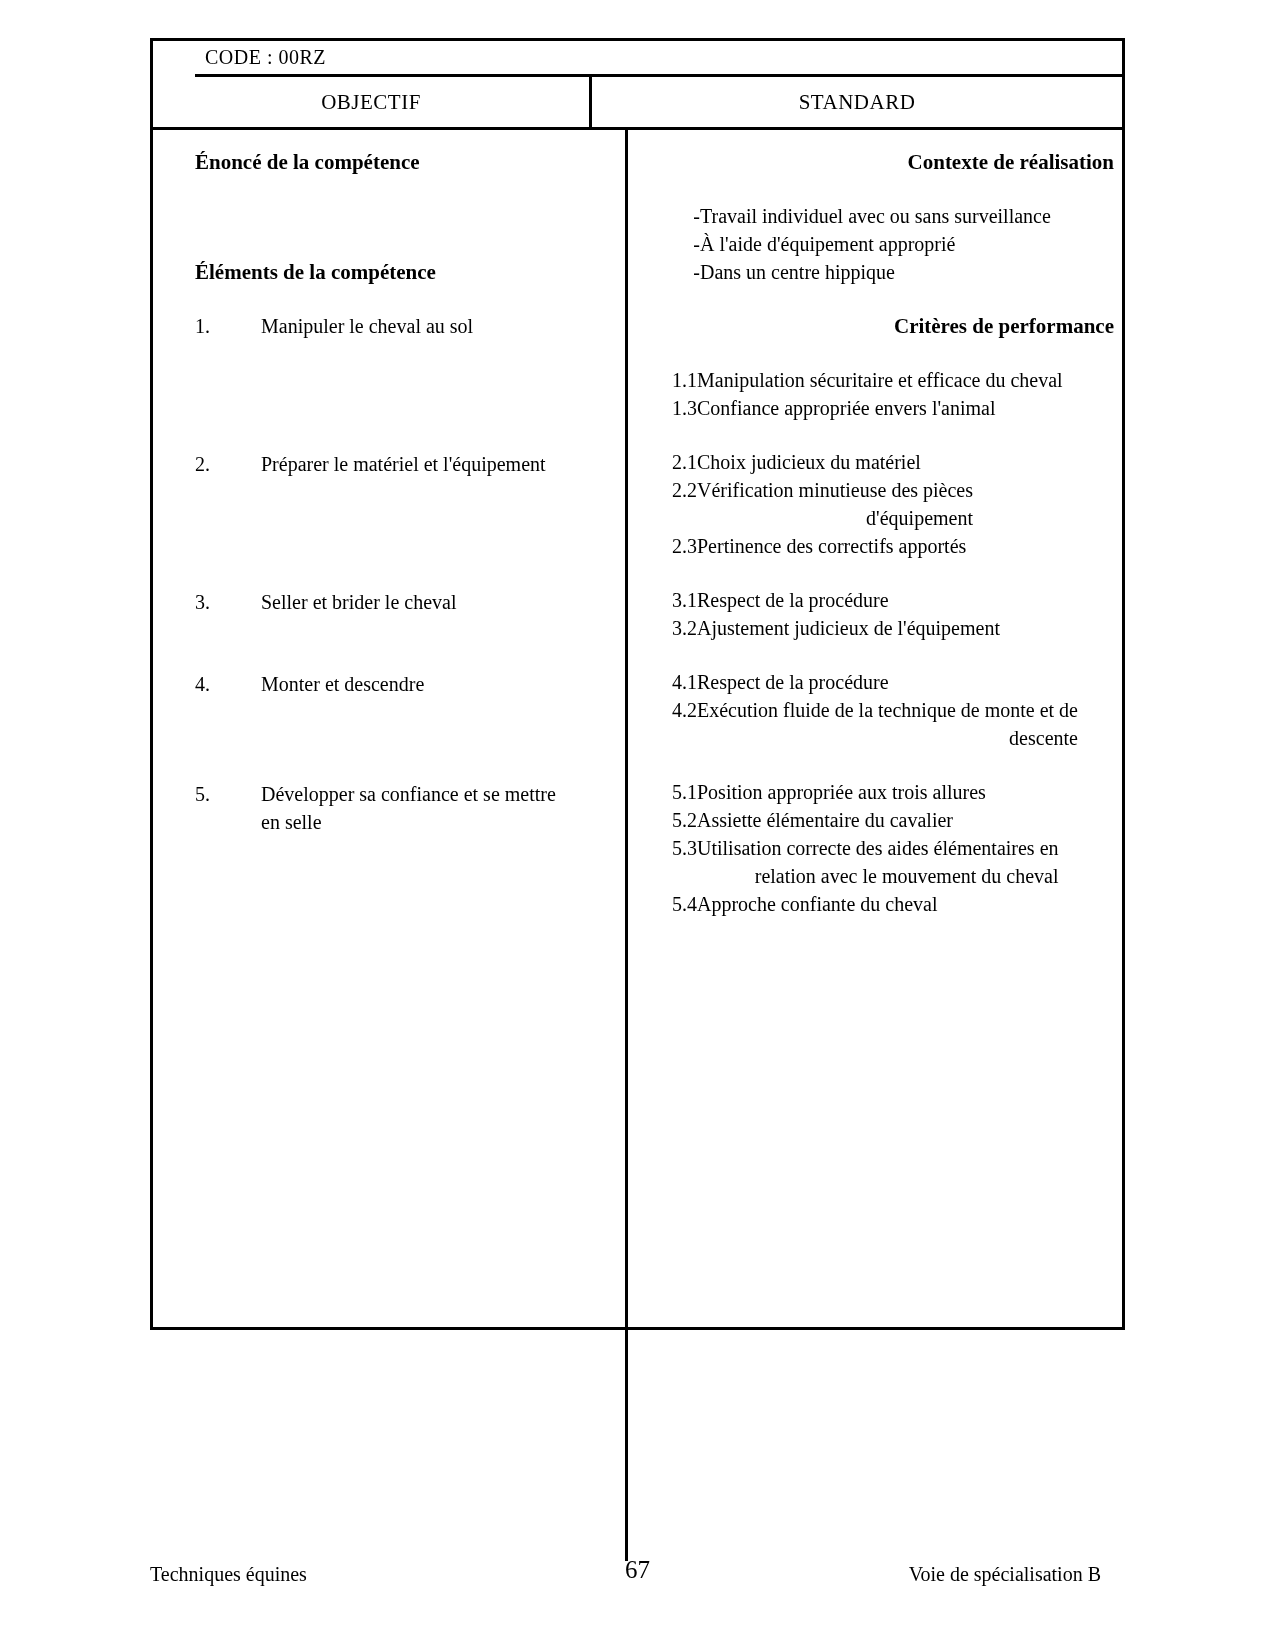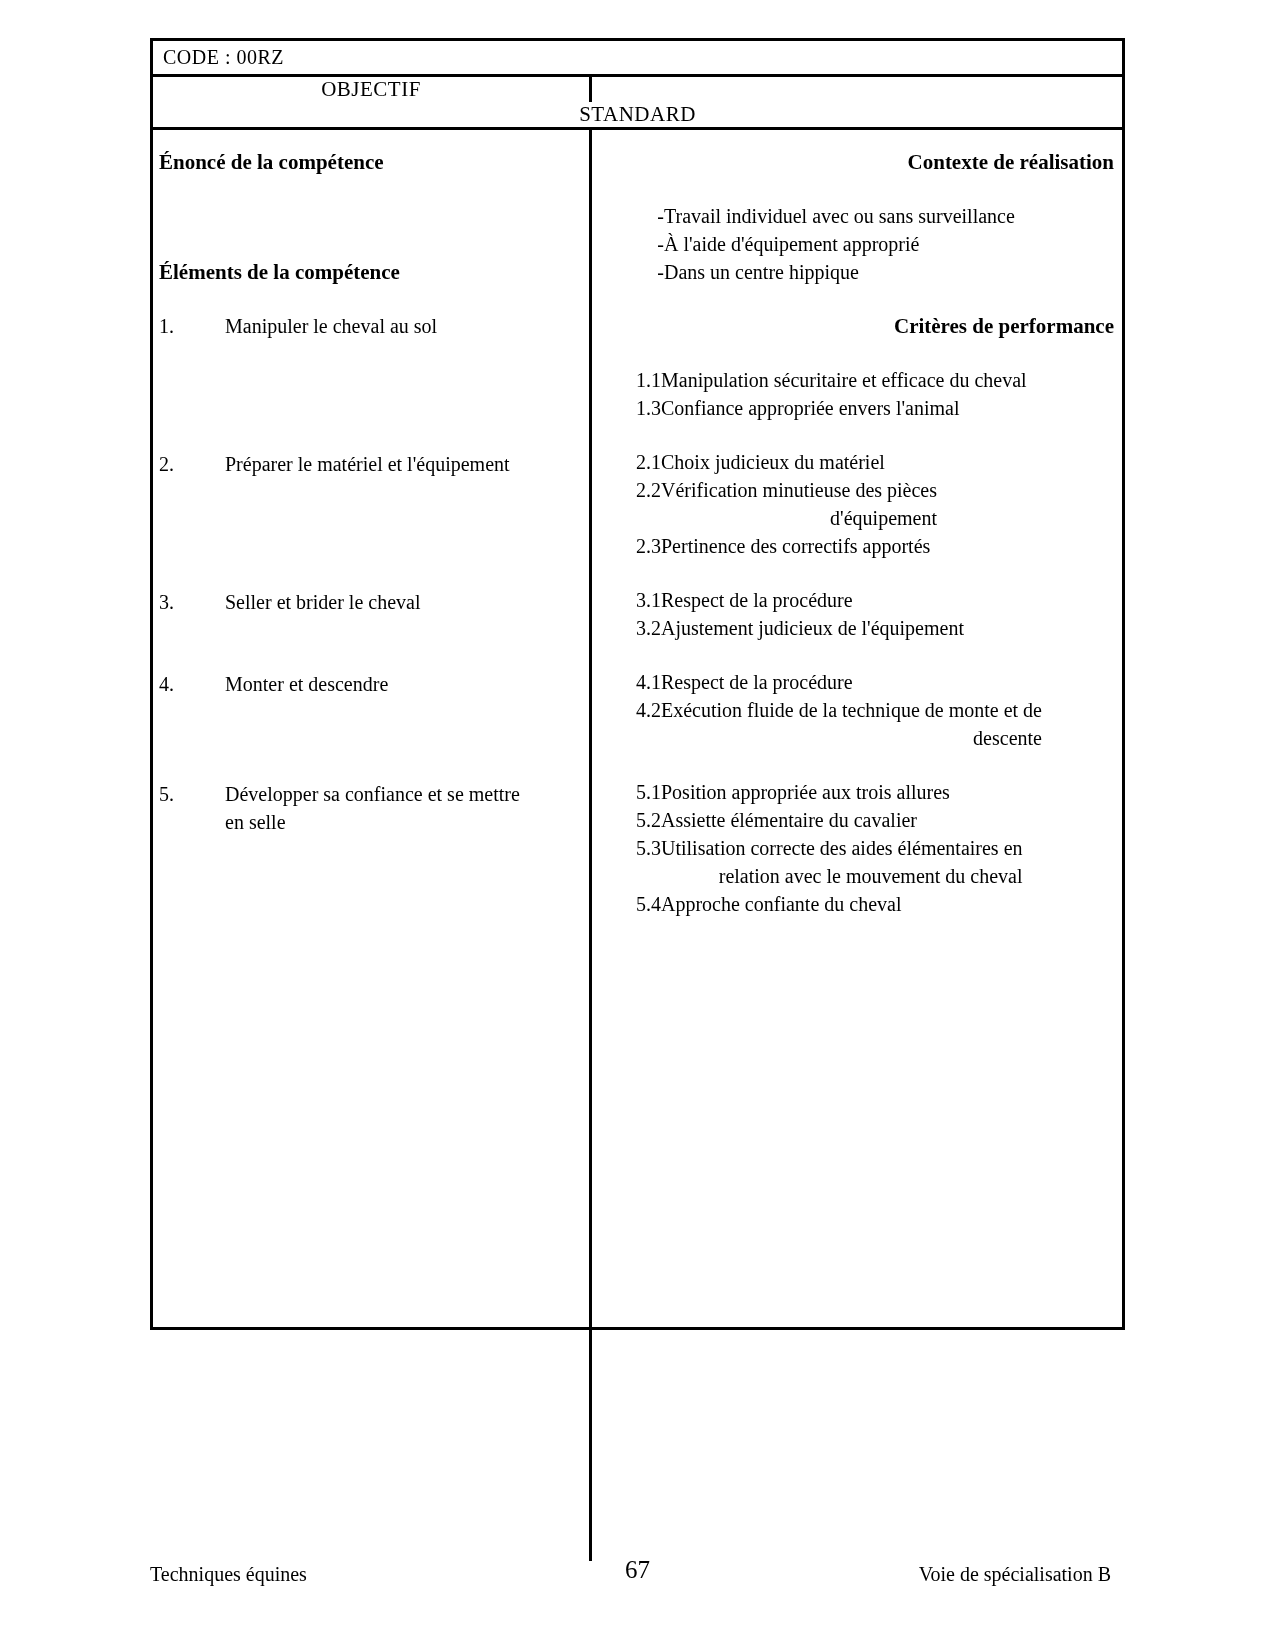--- a/index.html
+++ b/index.html
@@ -23,42 +23,43 @@
   }
   .code-row {
     height: 36px;
     border-bottom: 3px solid #000;
     box-sizing: border-box;
     display: flex;
     align-items: center;
     padding-left: 10px;
     font-size: 20px;
     letter-spacing: 0.5px;
+    margin-left: 42px;
   }
   .header-row {
     height: 53px;
     border-bottom: 3px solid #000;
     box-sizing: border-box;
     display: flex;
     font-size: 21px;
-    flex-direction: column;
   }
   .hcell {
     display: flex;
     align-items: center;
     justify-content: center;
     box-sizing: border-box;
     letter-spacing: 0.5px;
   }
   .hcell.left { width: 439px; border-right: 3px solid #000; }
   .hcell.right { flex: 1; }
   .body-row {
     display: flex;
     height: 1431px;
     box-sizing: border-box;
+    padding-left: 36px;
   }
   .col-left {
     width: 436px;
     box-sizing: border-box;
     padding: 18px 8px 0 6px;
   }
   .col-right {
     flex: 1;
     border-left: 3px solid #000;
     box-sizing: border-box;
@@ -91,21 +92,21 @@
   .footer {
     position: absolute;
     left: 150px;
     top: 1556px;
     width: 975px;
     height: 40px;
     font-size: 20px;
   }
   .f-left  { position: absolute; left: 0; top: 7px; }
   .f-center{ position: absolute; left: 50%; transform: translateX(-50%); top: 0; font-size: 25px; }
-  .f-right { position: absolute; right: 14px; top: 7px; }
+  .f-right { position: absolute; right: 24px; top: 7px; }
 </style>
 </head>
 <body>
 
 <div class="page">
 
   <div class="doc-table">
 
     <div class="code-row">
       <span>CODE : 00RZ</span>

